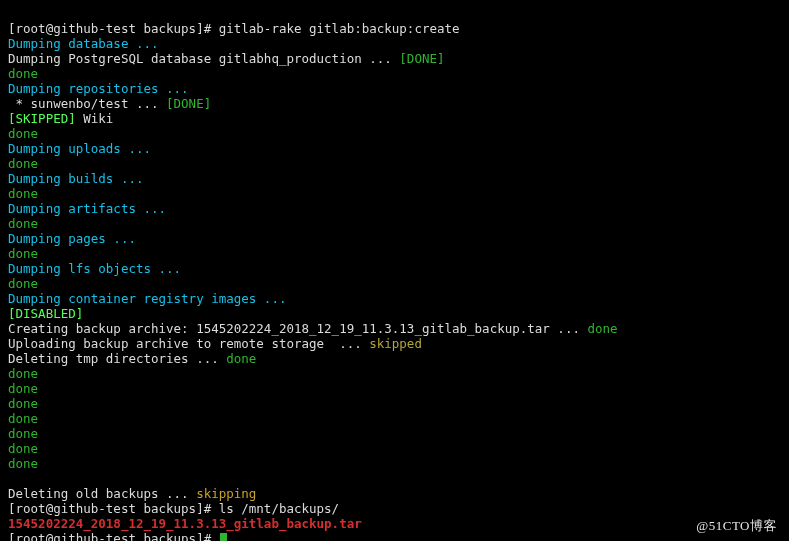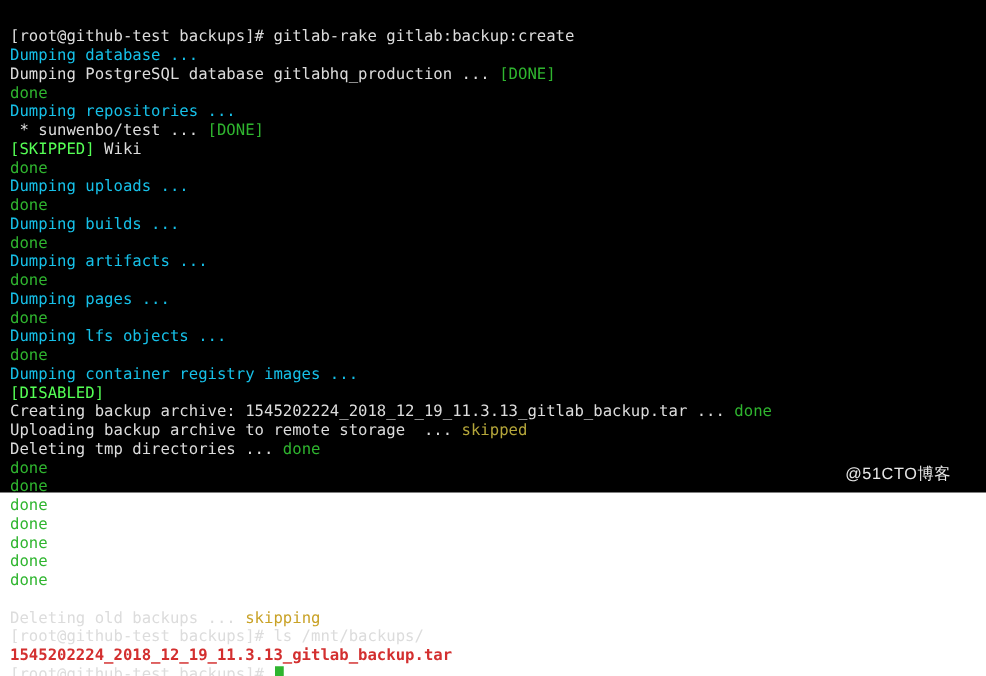--- a/index.html
+++ b/index.html
@@ -6,21 +6,21 @@
     margin: 0;
     padding: 0;
     width: 789px;
     height: 541px;
     background: #fff;
     overflow: hidden;
   }
   .terminal {
     box-sizing: border-box;
     width: 789px;
-    height: 394px;
+    height: 541px;
     background: #000;
     color: #dcdcdc;
     font-family: "DejaVu Sans Mono", "Liberation Mono", Consolas, monospace;
     font-size: 12.5px;
     line-height: 15px;
     padding: 6px 8px 0 8px;
     white-space: pre;
     position: relative;
   }
   .c-default { color: #dcdcdc; }
@@ -33,24 +33,24 @@
   .cursor {
     display: inline-block;
     width: 7px;
     height: 13px;
     background: #2fb52f;
     vertical-align: text-bottom;
     margin-left: 1px;
   }
   .watermark {
     position: absolute;
-    right: 28px;
+    right: 12px;
     bottom: 8px;
     color: #e8e8e8;
-    font-family: Liberation Sans, sans-serif;
+    font-family: Liberation Serif, serif;
     font-size: 13px;
     letter-spacing: 0.5px;
   }
 </style>
 </head>
 <body>
 
 <div class="terminal">
 <span>[root@github-test backups]# </span><span class="c-default">gitlab-rake gitlab:backup:create</span>
 <span class="c-cyan">Dumping database ...</span>

